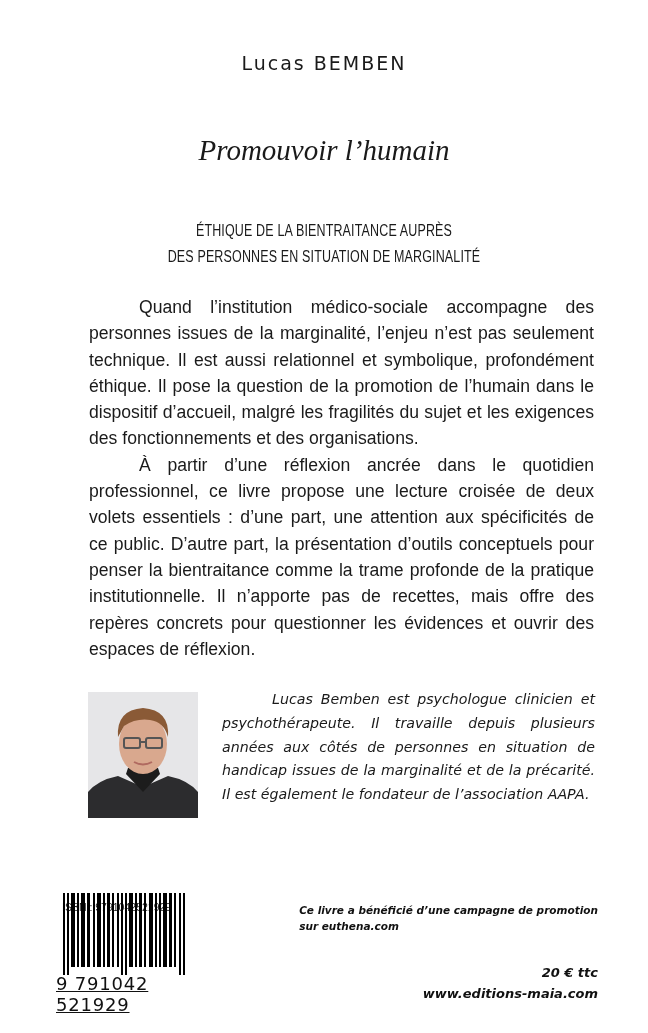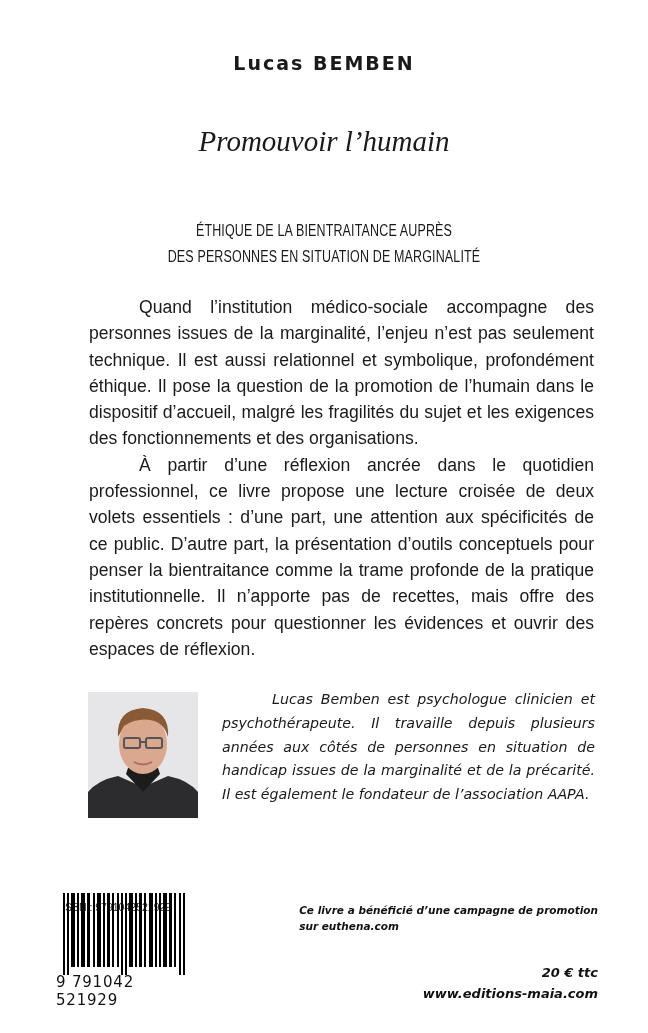--- a/index.html
+++ b/index.html
@@ -1,34 +1,34 @@
 <!DOCTYPE html>
 <html><head>
   <meta charset="utf-8">
   <style>
     html, body { margin: 0; padding: 0; background: #ffffff; }
     body { width: 648px; height: 1033px; position: relative; overflow: hidden; color: #1a1a1a; }
     .author { position: absolute; top: 52px; left: 0; width: 648px; text-align: center;
-      font-family: "DejaVu Sans", sans-serif; font-size: 19px; letter-spacing: 2px; color: #1a1a1a; font-weight: bold; }
-    .title { position: absolute; top: 124px; left: 0; width: 648px; text-align: center;
+      font-family: "DejaVu Sans", sans-serif; font-size: 19px; letter-spacing: 2px; color: #1a1a1a; }
+    .title { position: absolute; top: 133px; left: 0; width: 648px; text-align: center;
       font-family: "Liberation Serif", serif; font-style: italic; font-size: 29px; line-height: 35px; color: #1a1a1a; }
     .subtitle { position: absolute; top: 218px; left: 0; width: 648px; text-align: center;
       font-family: "Liberation Sans Narrow", "Liberation Sans", sans-serif; font-size: 16px; line-height: 26px;
       letter-spacing: 0.2px; text-transform: uppercase; transform: scaleX(0.78); transform-origin: center; color: #1a1a1a; }
     .body { position: absolute; top: 294px; left: 89px; width: 505px;
       font-family: "Liberation Sans", sans-serif; font-size: 17.6px; line-height: 26.3px; text-align: justify; color: #1a1a1a; }
     .body p { margin: 0; text-indent: 50px; }
     .photo { position: absolute; top: 692px; left: 88px; width: 110px; height: 126px; background: #e4e4e4; overflow: hidden; }
     .bio { position: absolute; top: 688px; left: 222px; width: 373px;
       font-family: "DejaVu Sans", sans-serif; font-style: italic; font-size: 14.2px; line-height: 23.8px; text-align: justify; color: #1a1a1a; }
     .bio p { margin: 0; text-indent: 50px; }
     .isbn-label { position: absolute; top: 873px; left: 62px; font-family: "Liberation Sans", sans-serif; font-size: 10.5px; color: #222; margin-top: 28px; }
     .barcode { position: absolute; top: 893px; left: 63px; width: 122px; height: 93px; }
     .barcode-digits { position: absolute; top: 973px; left: 56px; width: 140px; font-family: "DejaVu Sans", sans-serif;
-      font-size: 15px; letter-spacing: 0.8px; background: transparent; color: #111; }
+      font-size: 18px; letter-spacing: 0.8px; background: transparent; color: #111; text-decoration: underline; }
     .promo { position: absolute; top: 902px; right: 50px; text-align: left;
       font-family: "DejaVu Sans", sans-serif; font-style: italic; font-weight: bold; font-size: 10.5px; line-height: 16px; color: #111; }
     .price { position: absolute; top: 965px; right: 50px; text-align: left;
       font-family: "DejaVu Sans", sans-serif; font-style: italic; font-weight: bold; font-size: 13px; color: #111; }
     .website { position: absolute; top: 986px; right: 50px; text-align: right;
       font-family: "DejaVu Sans", sans-serif; font-style: italic; font-weight: bold; font-size: 13px; color: #111; }
   </style>
 </head>
 <body>
 

